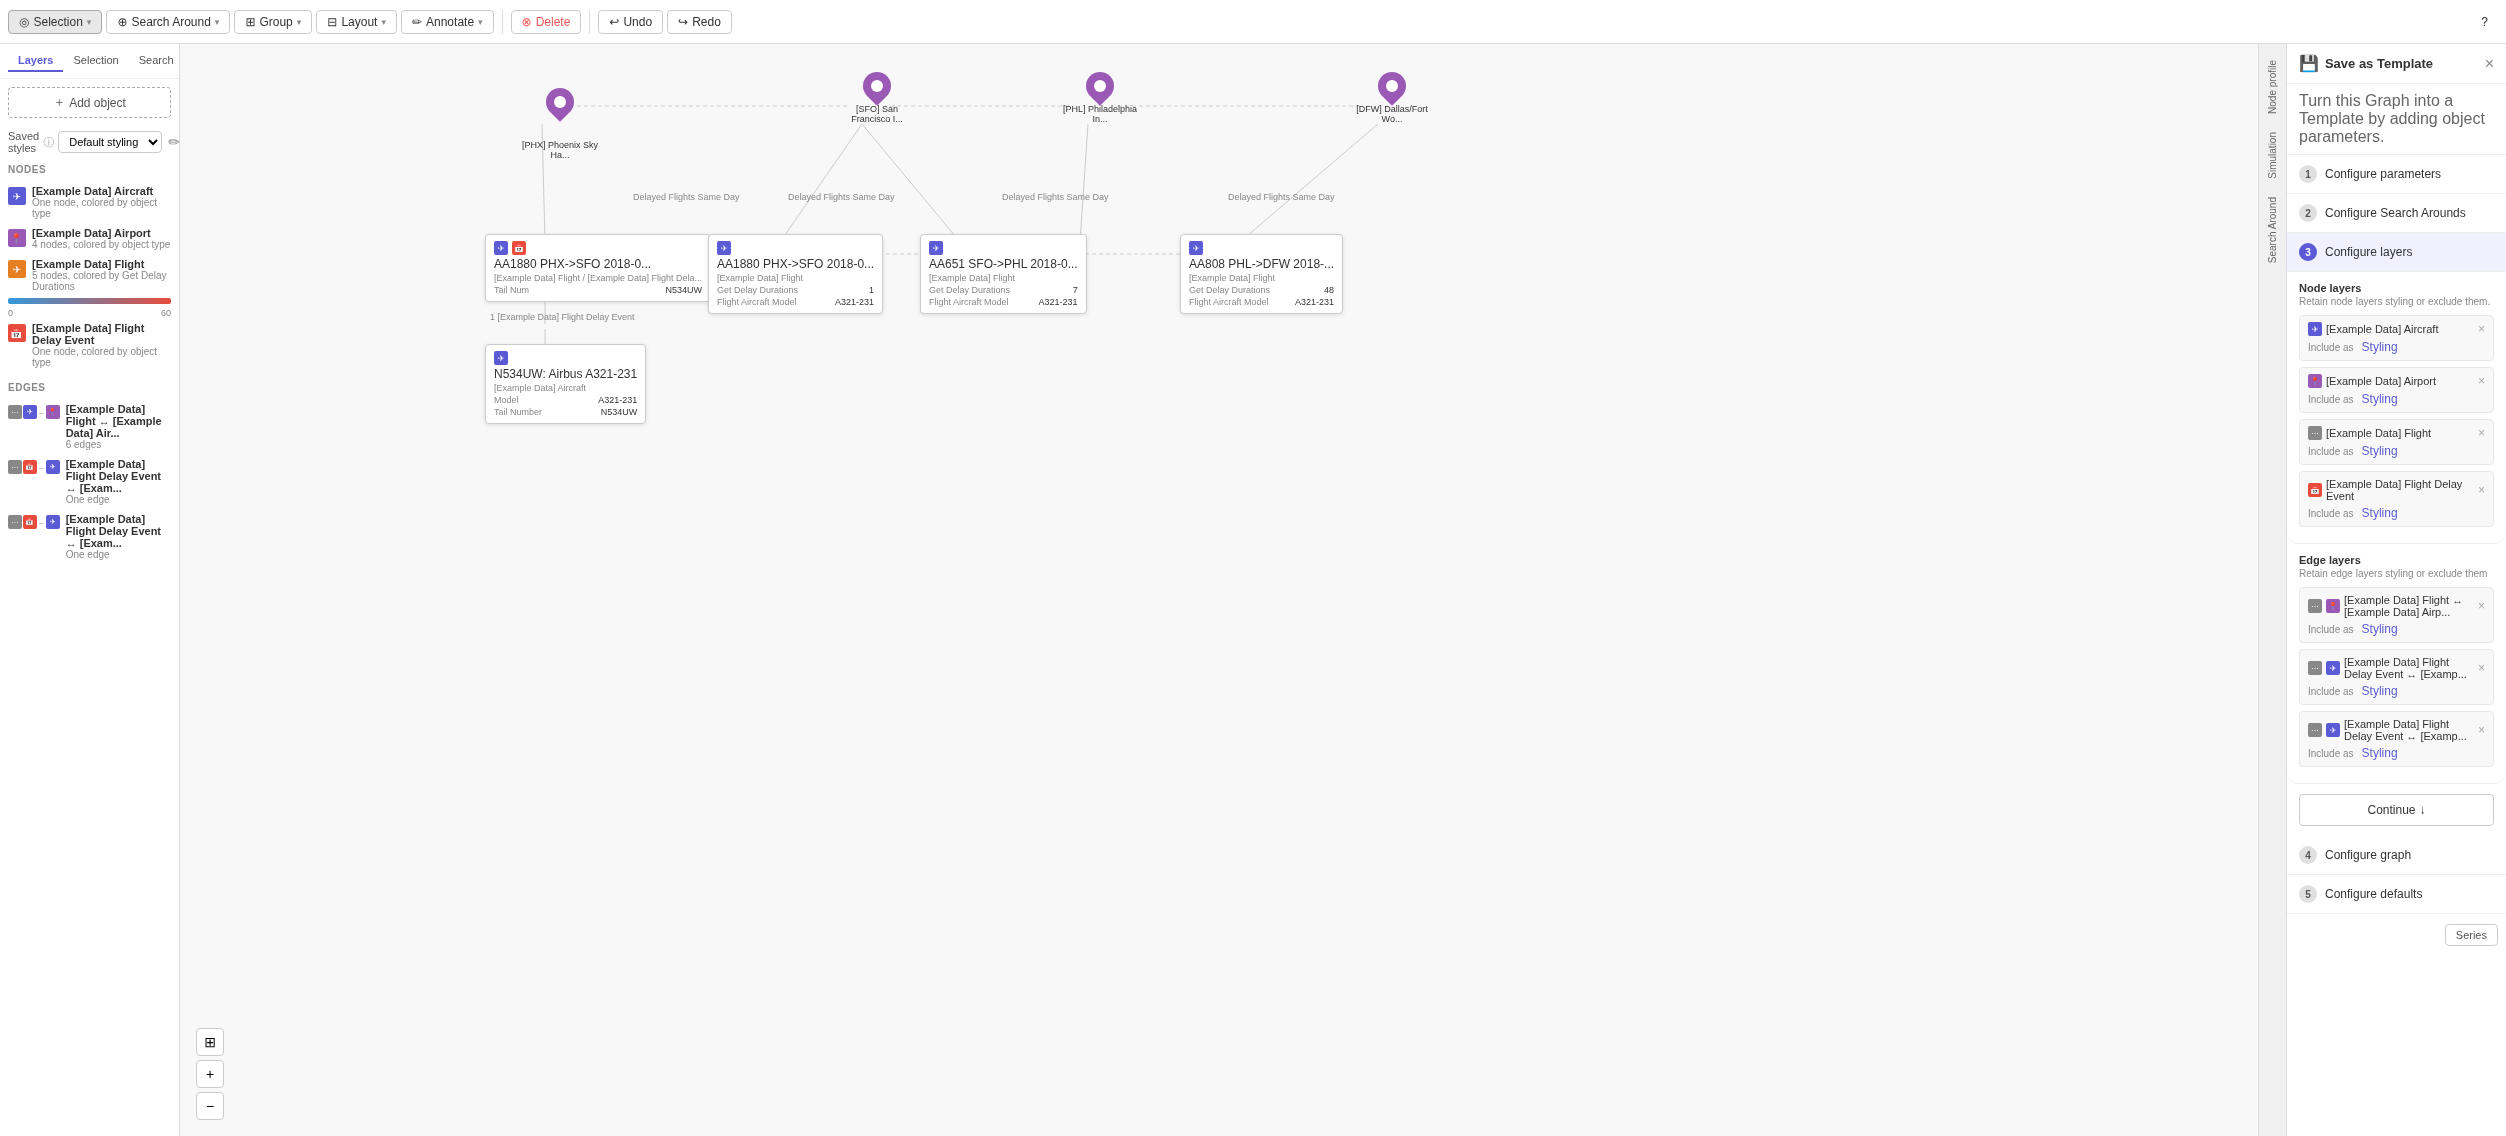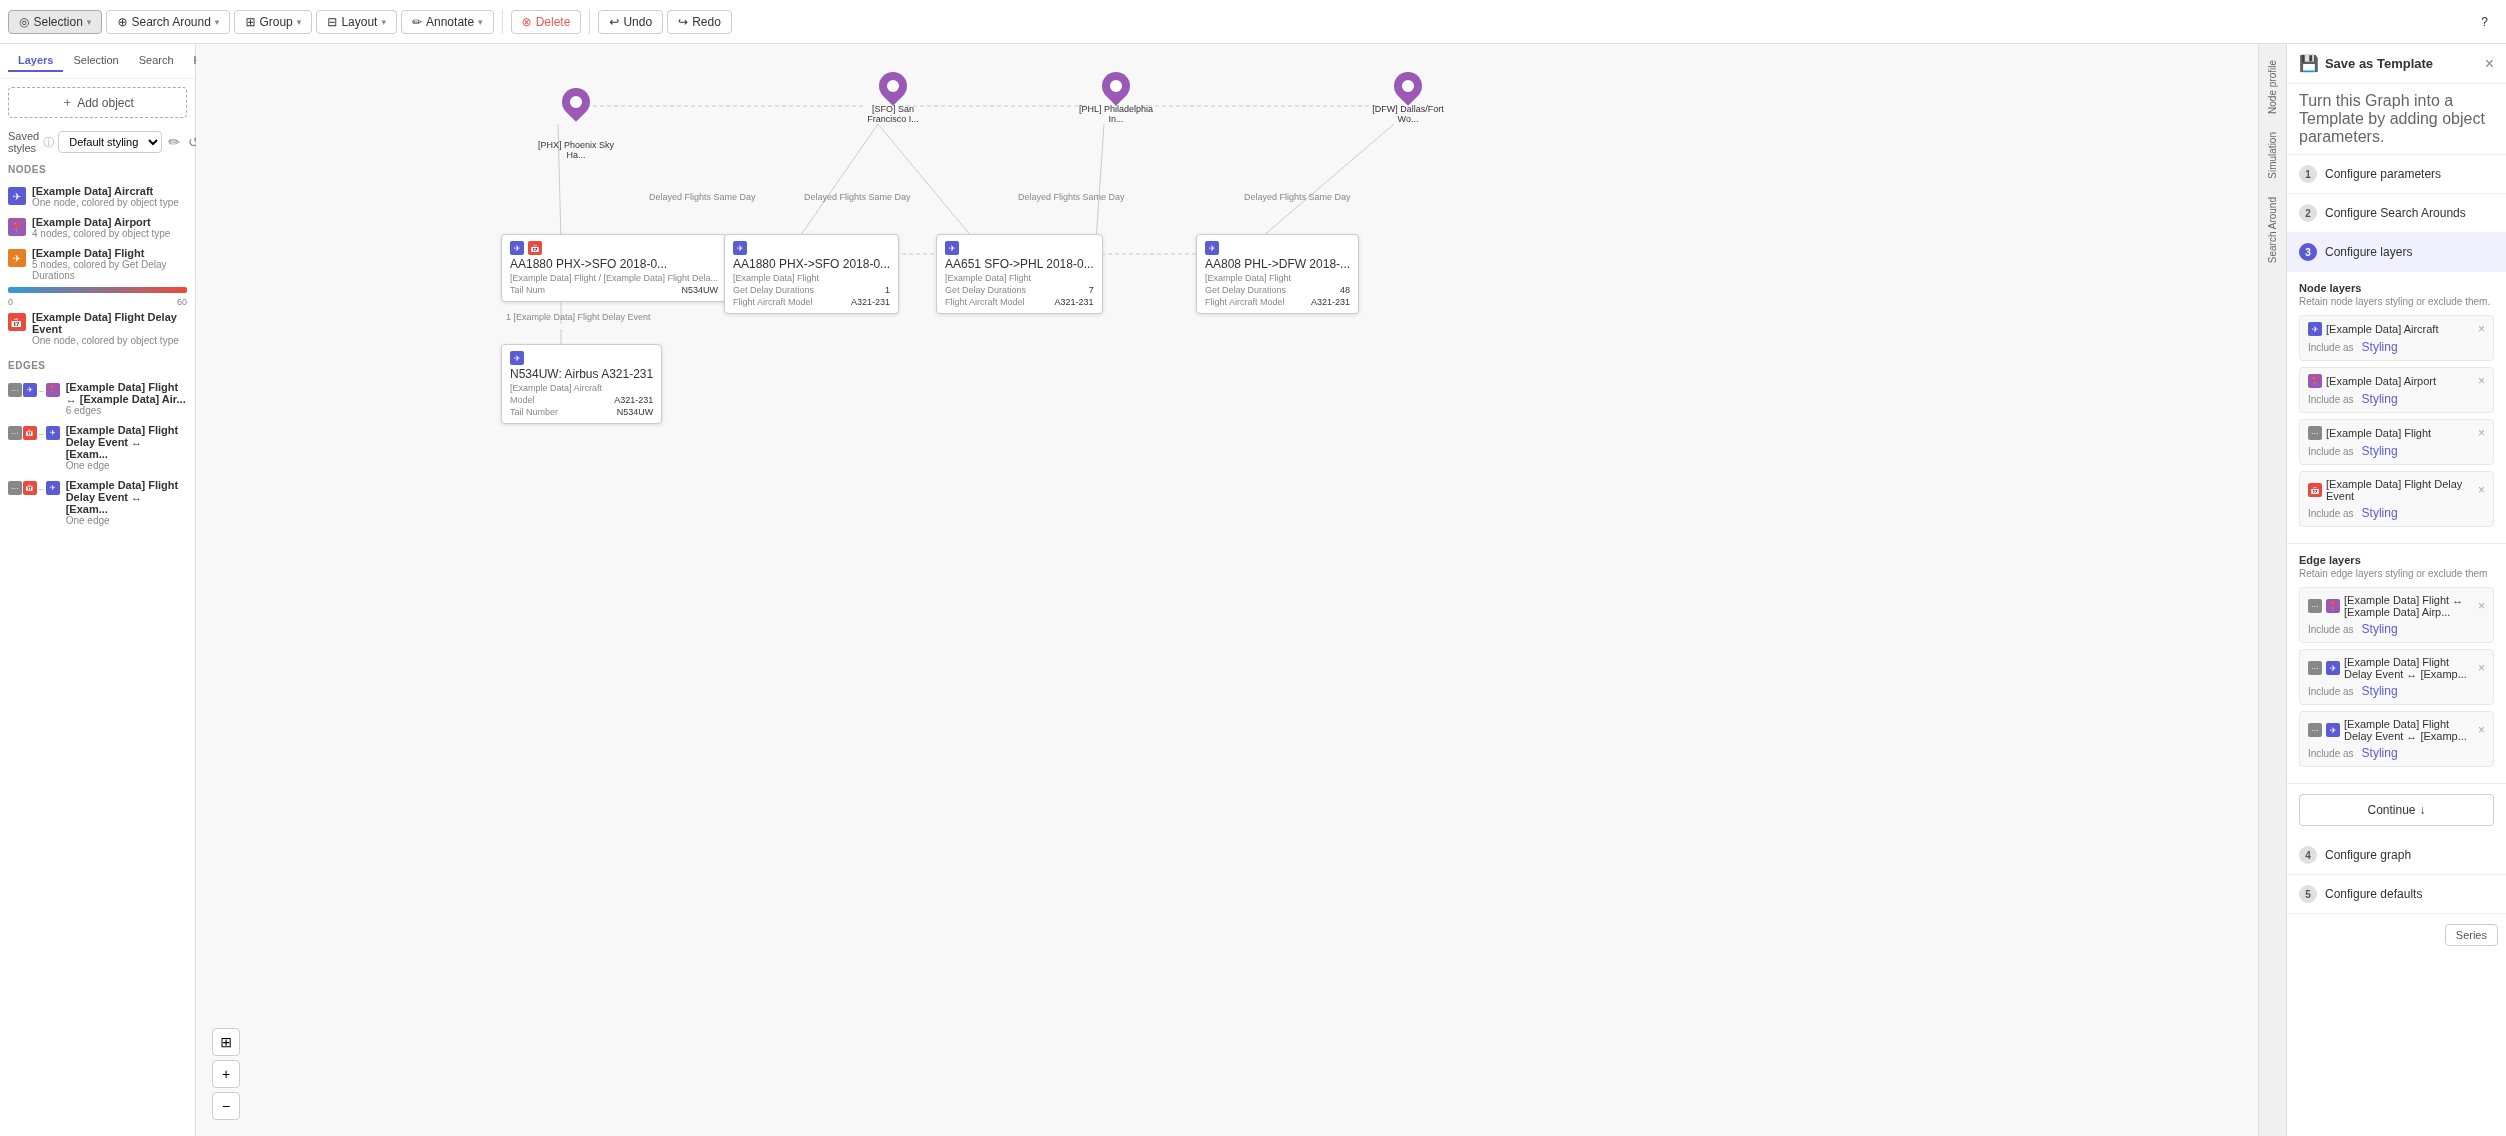--- a/index.html
+++ b/index.html
@@ -22,21 +22,21 @@
     .toolbar-separator { width: 1px; height: 24px; background: #ddd; margin: 0 4px; }
     .toolbar-btn.delete { color: #e55; }
     .toolbar-btn.icon-only { border: none; background: transparent; }
     .toolbar-spacer { flex: 1; }
 
     
     .main-layout { display: flex; height: calc(100vh - 44px); }
 
     
     .left-panel {
-      width: 196px; background: #fff; border-right: 1px solid #ddd;
+      width: 180px; background: #fff; border-right: 1px solid #ddd;
       display: flex; flex-direction: column; flex-shrink: 0;
     }
     .left-panel-header {
       display: flex; align-items: center; justify-content: space-between;
       padding: 6px 8px; border-bottom: 1px solid #eee;
     }
     .tab-row { display: flex; gap: 0; }
     .tab-item {
       padding: 4px 10px; font-size: 11px; cursor: pointer;
       border-bottom: 2px solid transparent; color: #555;
@@ -125,21 +125,21 @@
     .close-btn { cursor: pointer; color: #888; border: none; background: transparent; font-size: 16px; }
     .template-desc { font-size: 16px; color: #666; padding: 8px 12px; border-bottom: 1px solid #eee; }
     .step-row {
       display: flex; align-items: center; padding: 10px 12px;
       border-bottom: 1px solid #eee; cursor: pointer;
     }
     .step-row.active { background: #f0f0ff; }
     .step-num { width: 18px; height: 18px; border-radius: 50%; background: #e0e0e0; color: #555; font-size: 10px; font-weight: 700; display: flex; align-items: center; justify-content: center; margin-right: 8px; flex-shrink: 0; }
     .step-num.current { background: #5b5bd6; color: #fff; }
     .step-label { font-size: 12px; color: #333; }
-    .panel-section { padding: 10px 12px; border-bottom: 1px solid #eee; }
+    .panel-section { padding: 10px 12px; border-bottom: 1px solid #eee; border-radius: 12px; }
     .panel-section-title { font-size: 11px; font-weight: 700; color: #333; margin-bottom: 2px; }
     .panel-section-sub { font-size: 10px; color: #888; margin-bottom: 8px; }
     .layer-item {
       background: #f8f8f8; border: 1px solid #e8e8e8; border-radius: 4px;
       margin-bottom: 6px; padding: 6px 8px;
     }
     .layer-item-header { display: flex; align-items: center; justify-content: space-between; margin-bottom: 4px; }
     .layer-item-name { display: flex; align-items: center; gap: 4px; font-size: 11px; font-weight: 500; color: #333; }
     .layer-icon-sm { width: 14px; height: 14px; border-radius: 2px; display: flex; align-items: center; justify-content: center; font-size: 8px; color: #fff; flex-shrink: 0; }
     .include-row { display: flex; align-items: center; gap: 4px; font-size: 10px; color: #888; }

